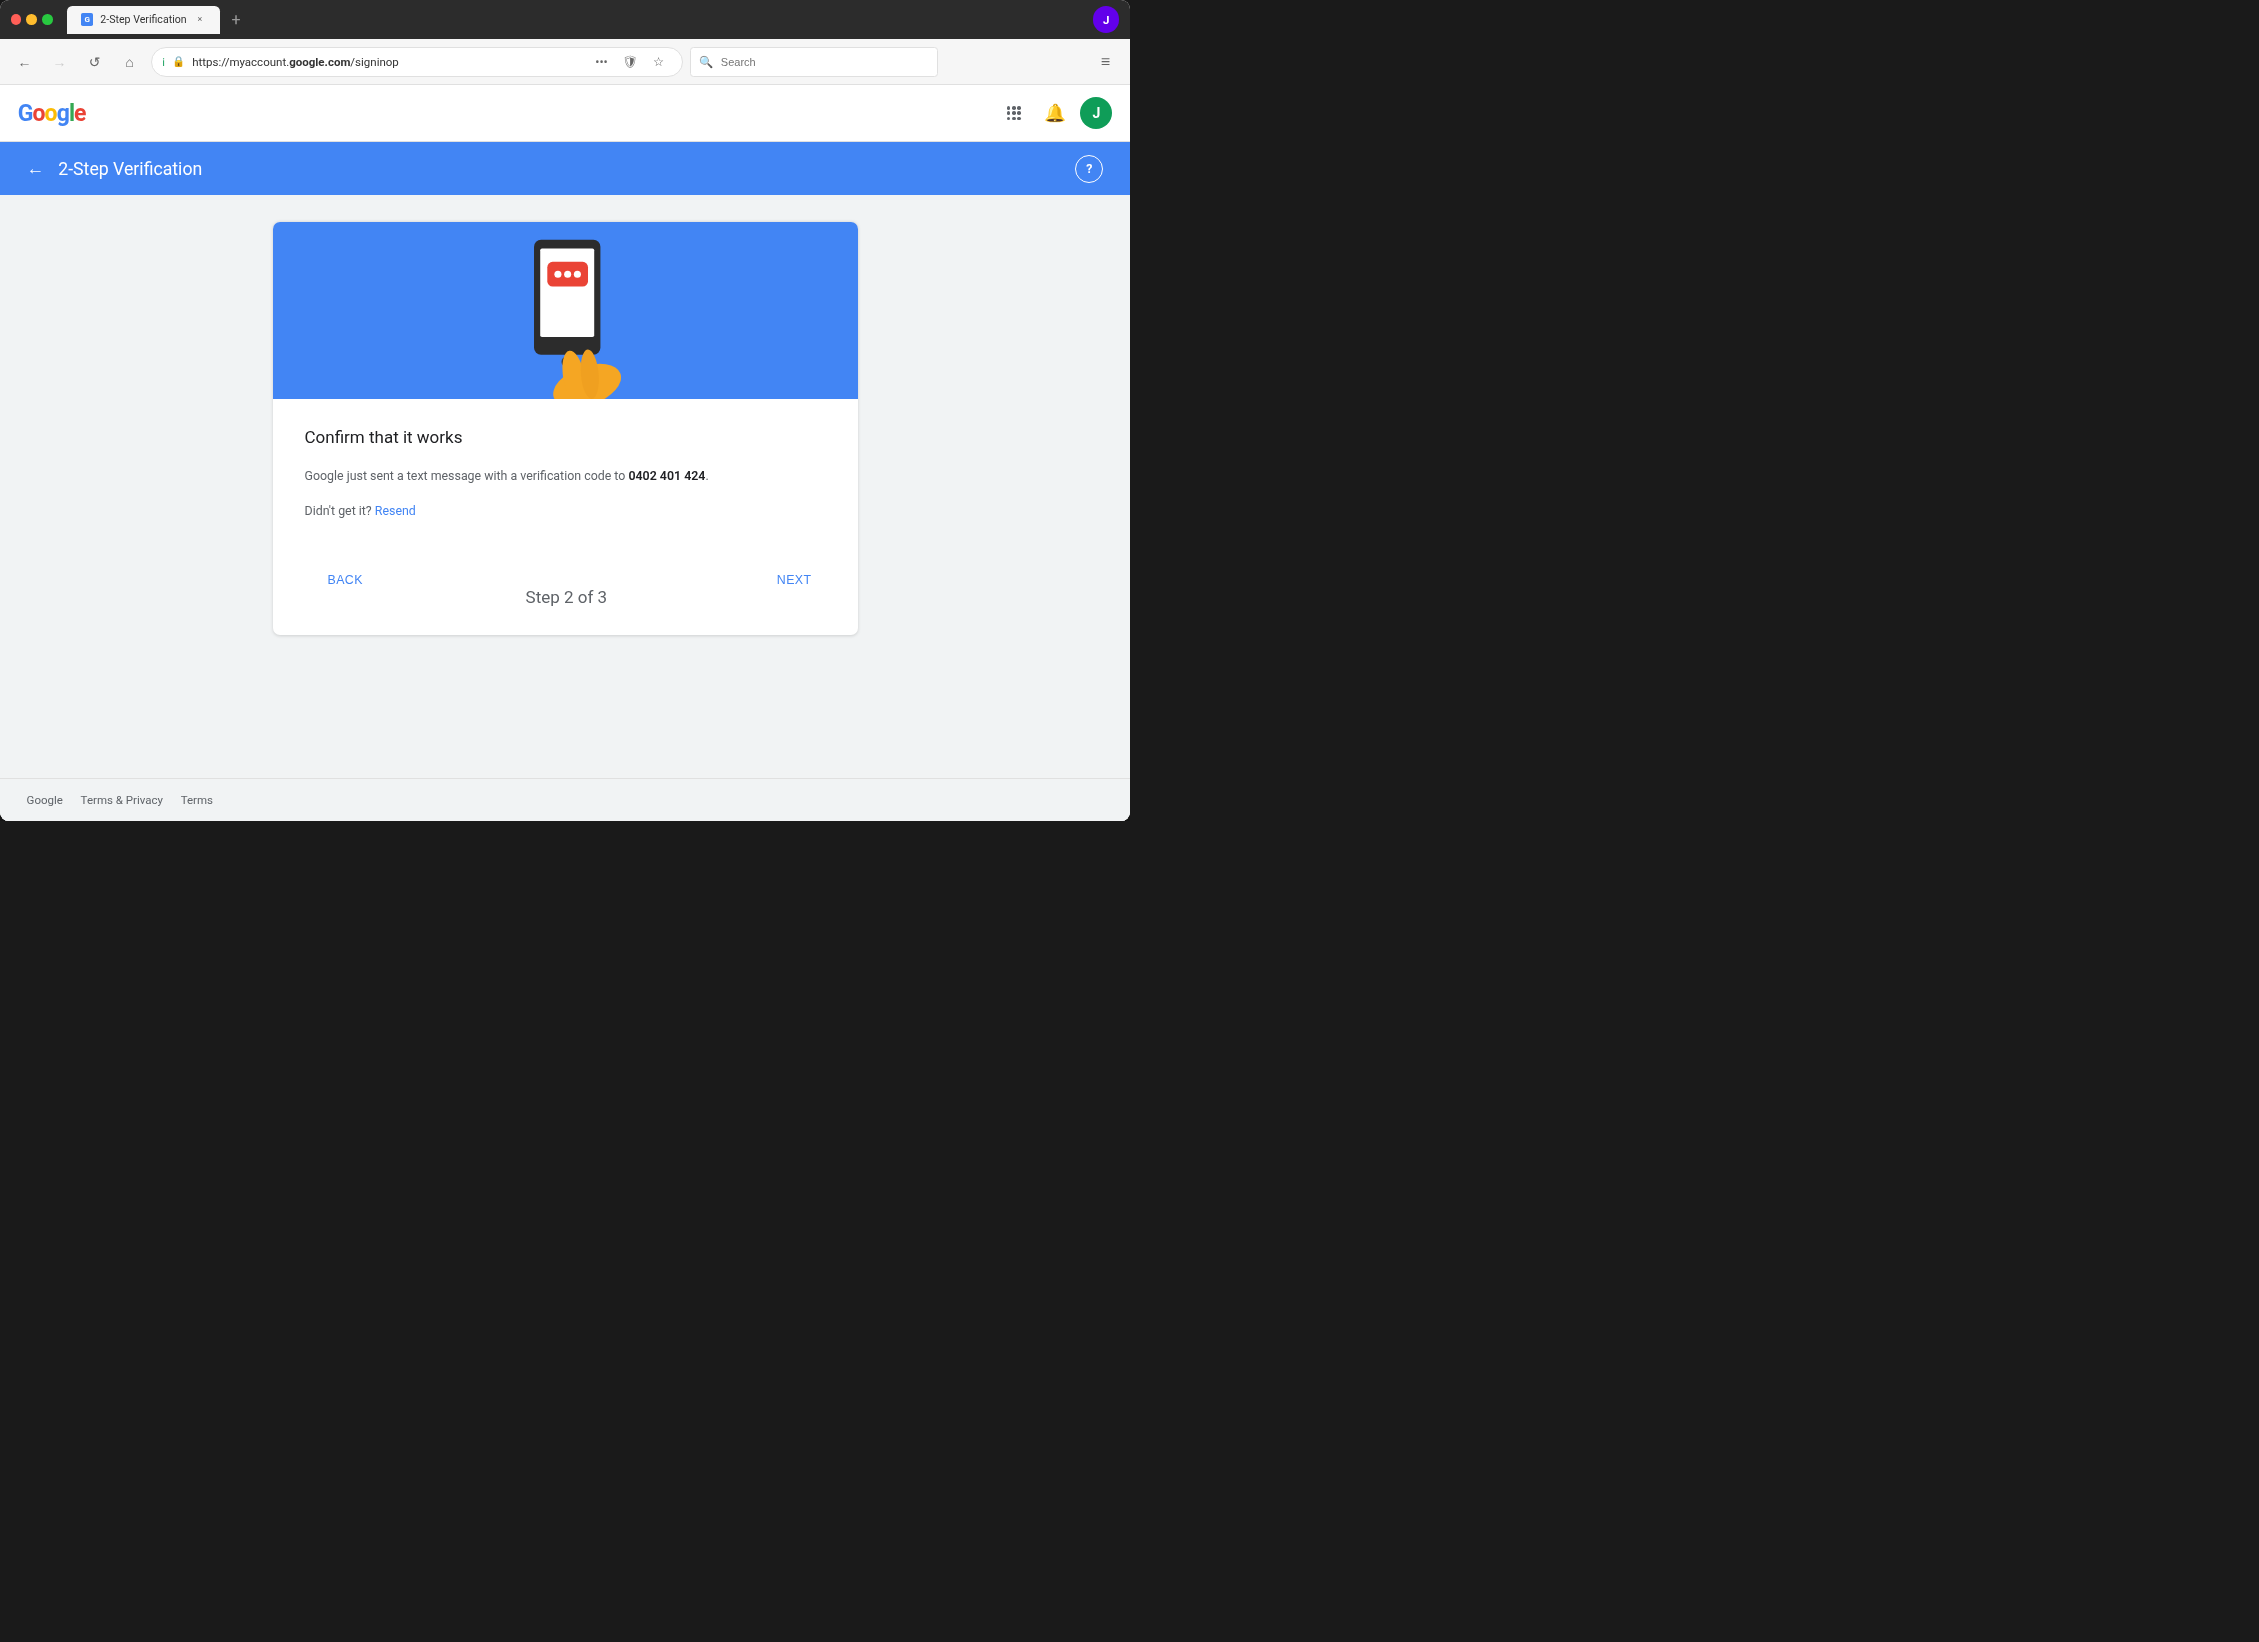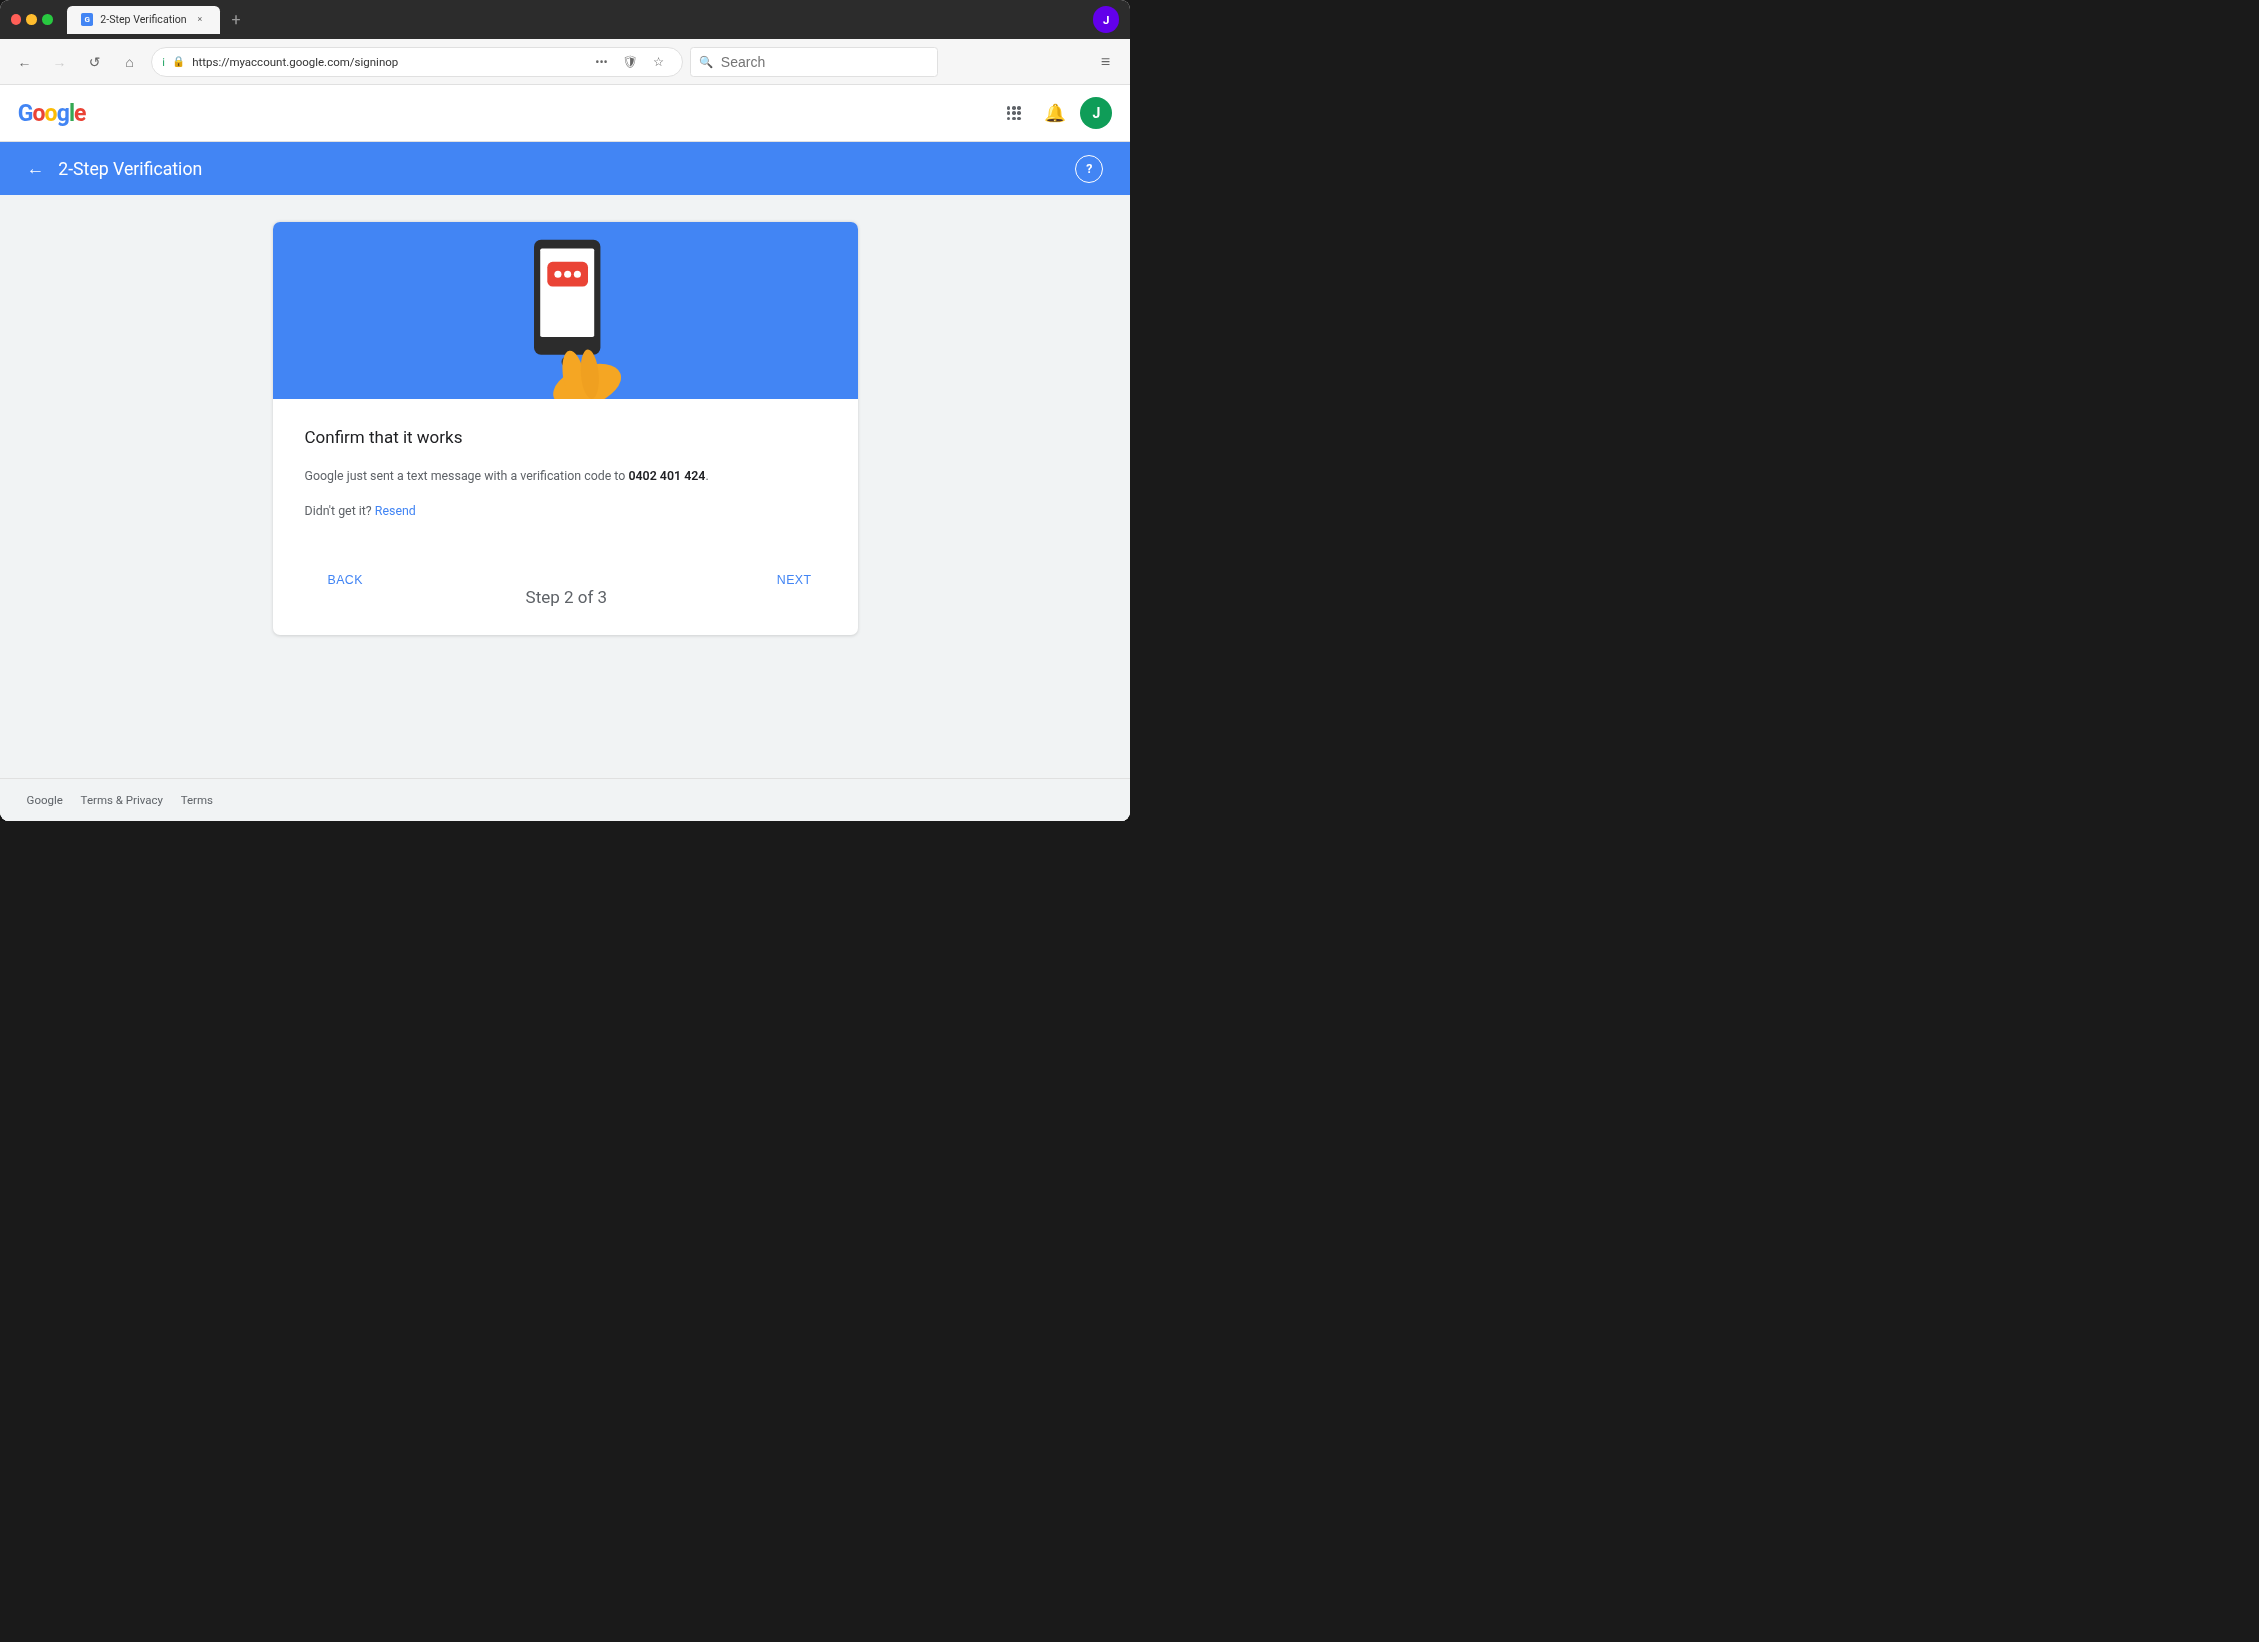--- a/index.html
+++ b/index.html
@@ -484,34 +484,34 @@
       <span>↺</span>
     </button>
     <button class="nav-btn">
       <span>⌂</span>
     </button>
 
     <div class="address-bar">
       <span class="lock-icon">ℹ</span>
       <span class="lock-icon">🔒</span>
       <span class="url-text">
-        <span>https://myaccount.</span><span style="font-weight:400;">google.com</span><span>/signinop</span>
+        <span>https://myaccount.</span><span style="font-weight:700;">google.com</span><span>/signinop</span>
       </span>
       <div class="address-bar-right">
         <div class="addr-icon">
           <span>•••</span>
         </div>
         <div class="addr-icon">🛡</div>
         <div class="addr-icon">☆</div>
       </div>
     </div>
 
     <div class="search-bar">
       <span style="color:#999;">🔍</span>
-      <input type="text" style="border: none; outline: none; font-size: 14px; color: rgb(51, 51, 51); flex: 1 1 0%; background: transparent;" placeholder="Search">
+      <input type="text" style="border: none; outline: none; font-size: 11px; color: rgb(51, 51, 51); flex: 1 1 0%; background: transparent;" placeholder="Search">
     </div>
 
     <div class="menu-btn">
       <span>≡</span>
     </div>
   </div>
 
   <div class="page-content">
 
     <div class="google-header">

